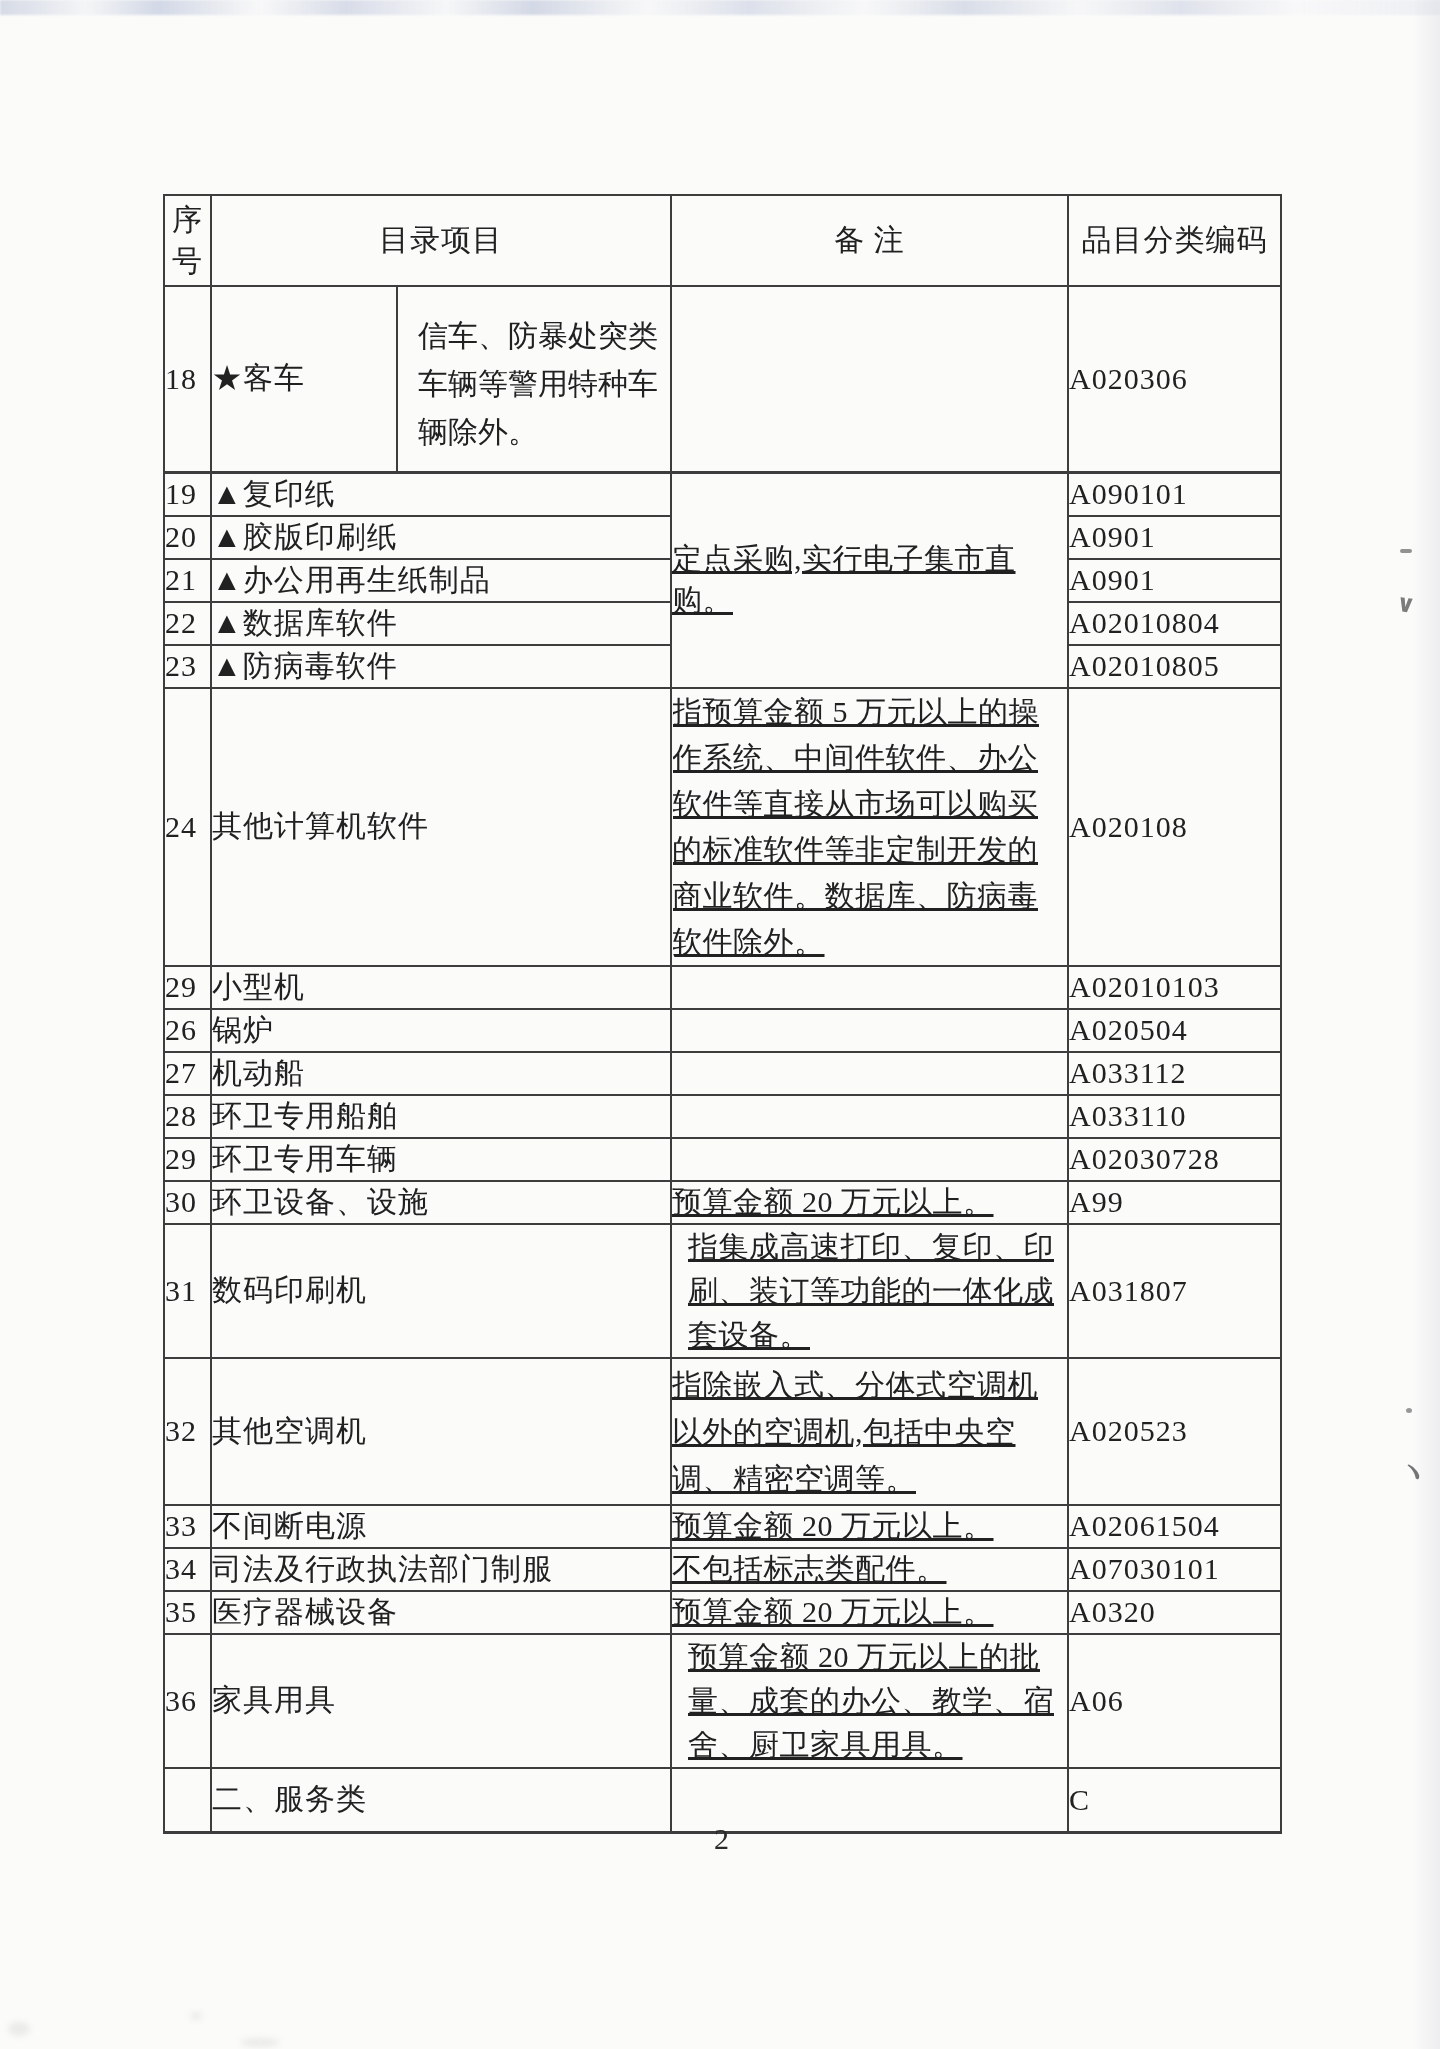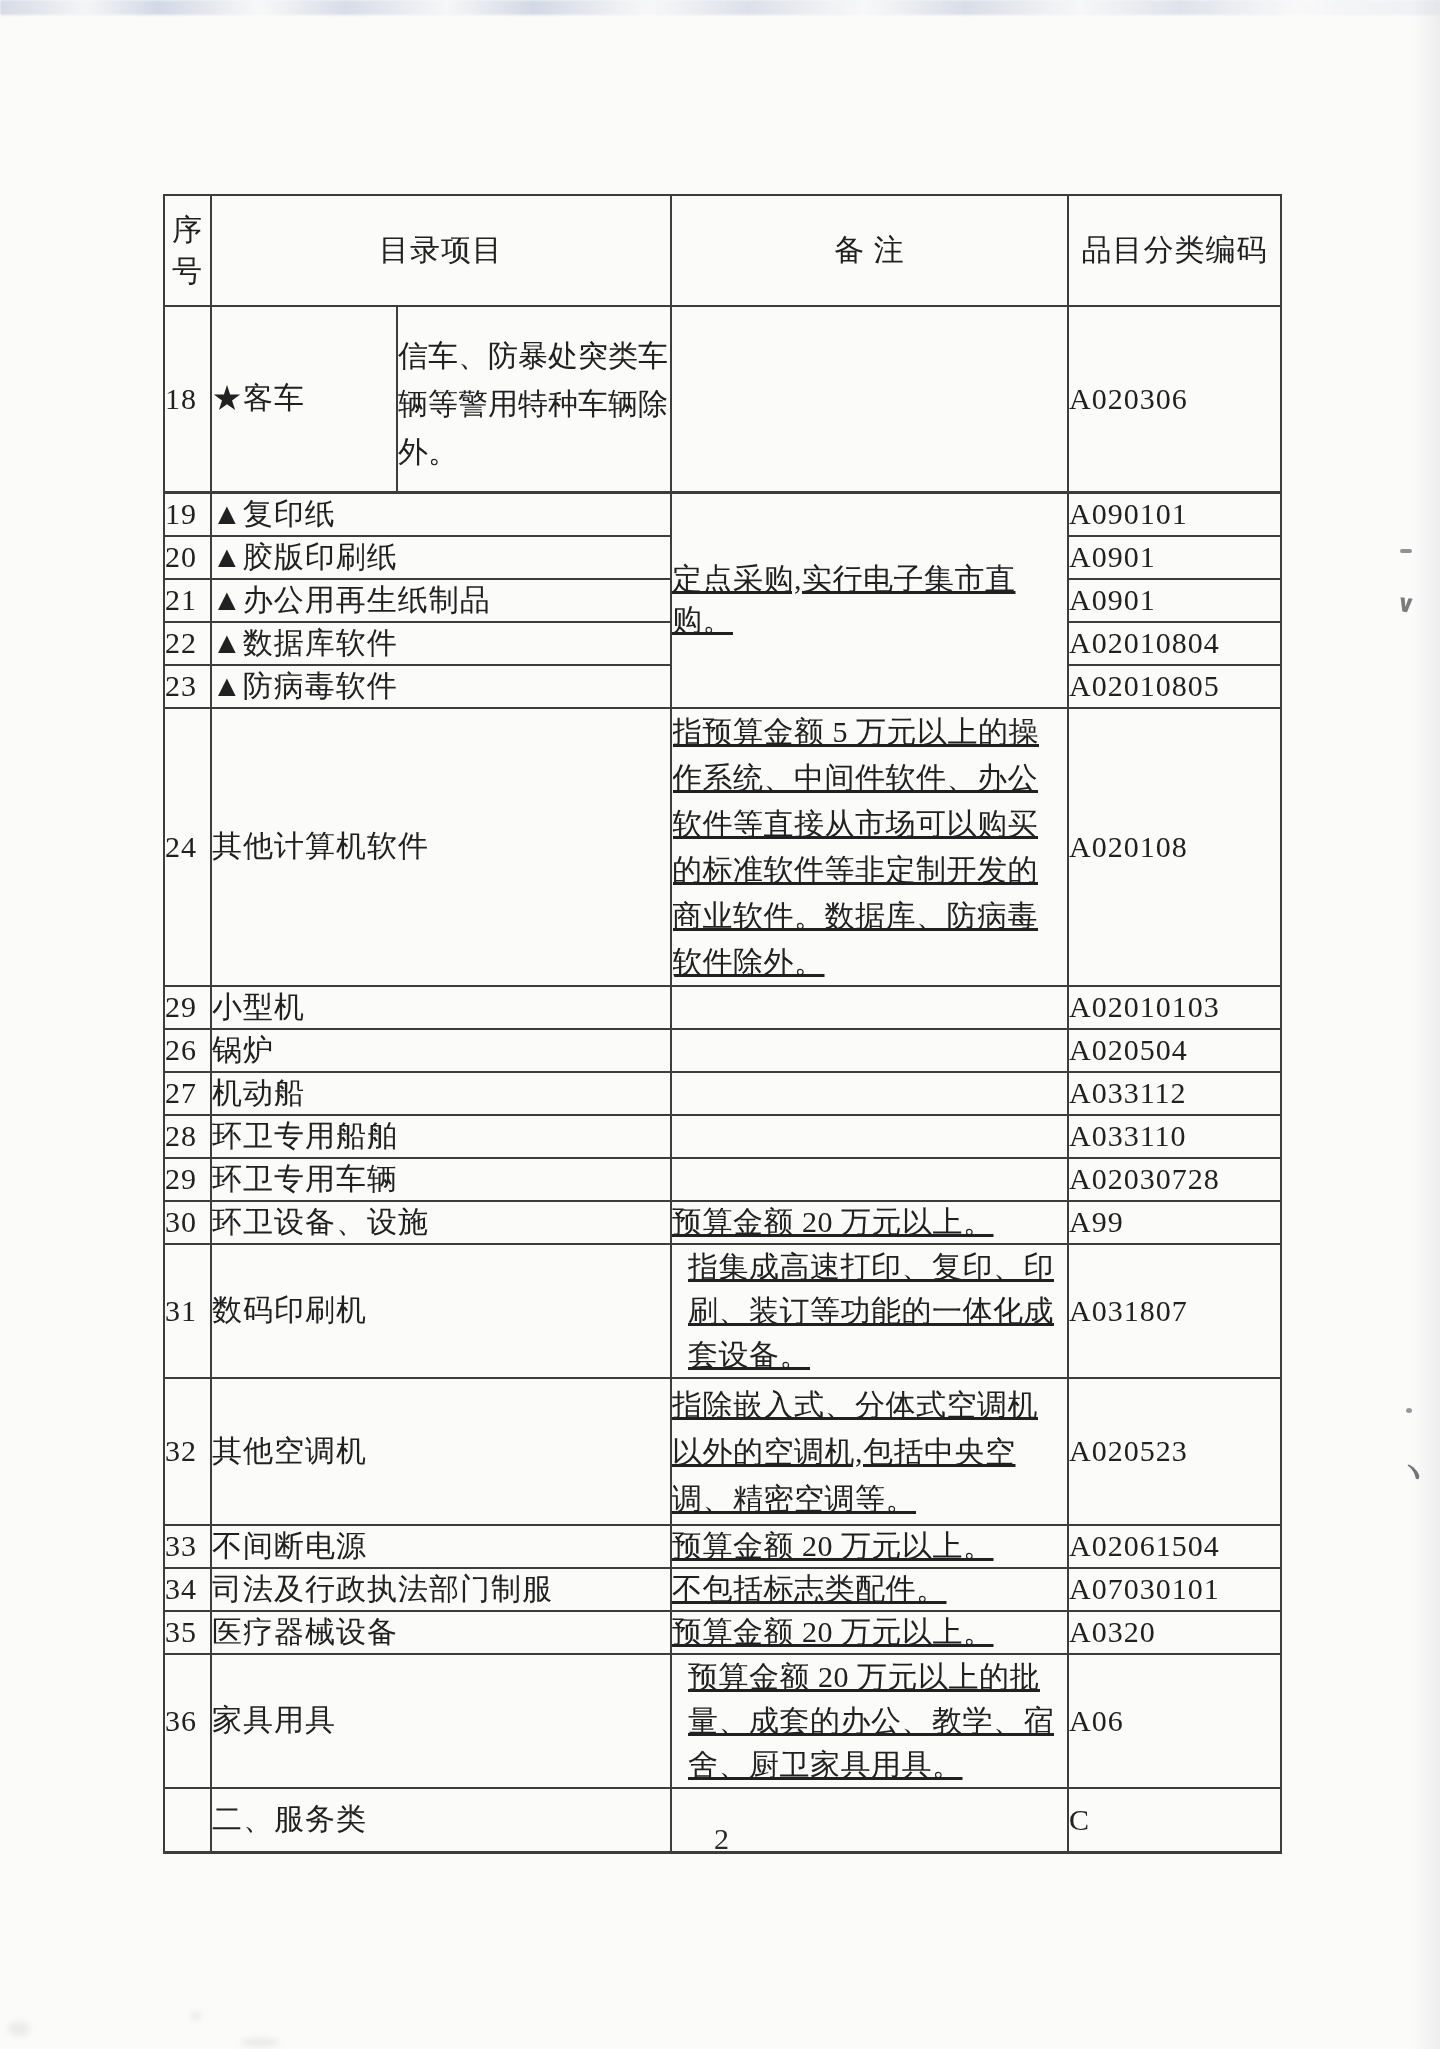--- a/index.html
+++ b/index.html
@@ -37,32 +37,32 @@
     background:transparent;
   }
   table.doc td,table.doc th{
     border:2px solid #3d3d3d;
     padding:0;overflow:hidden;
     font-size:30px;font-weight:normal;
     vertical-align:middle;
   }
   th.hdr{font-weight:bold;text-align:center;font-size:30px;letter-spacing:1px;}
   th.hdr .stack{display:inline-block;width:1.1em;line-height:1.35;}
-  .rh-head{height:111px;}
+  .rh-head{height:91px;}
   .rh-18{height:186px;}
   .rh-s{height:43px;}
   .rh-24{height:231px;}
   .rh-31{height:131px;}
   .rh-32{height:147px;}
   .rh-36{height:133px;}
   .rh-svc{height:65px;}
   td.c-no{letter-spacing:1px;}
   td.c-item{padding-left:16px;letter-spacing:1px;}
   td.c-sub{padding-left:14px;padding-right:6px;vertical-align:top;}
-  td.c-sub .note{line-height:48px;padding-top:10px;display:block;}
+  td.c-sub .note{line-height:48px;padding-top:10px;display:block;margin-left:20px;}
   td.c-remark{padding-left:16px;padding-right:8px;letter-spacing:.5px;text-decoration:underline;}
   td.c-remark.multi{line-height:46px;border-radius:15px;}
   td.c-remark.multi3{line-height:44px;padding-left:16px;}
   td.c-remark.multi3b{line-height:47px;}
   td.c-code{padding-left:18px;font-size:31px;letter-spacing:1px;margin-top:18px;}
   td.bold,th.bold{font-weight:bold;}
   tr.thick-top td{border-top-width:3px;}
   table.doc tr:last-child td{border-bottom-width:3px;}
   .page-number{
     position:absolute;left:163px;top:1822px;width:1117px;

